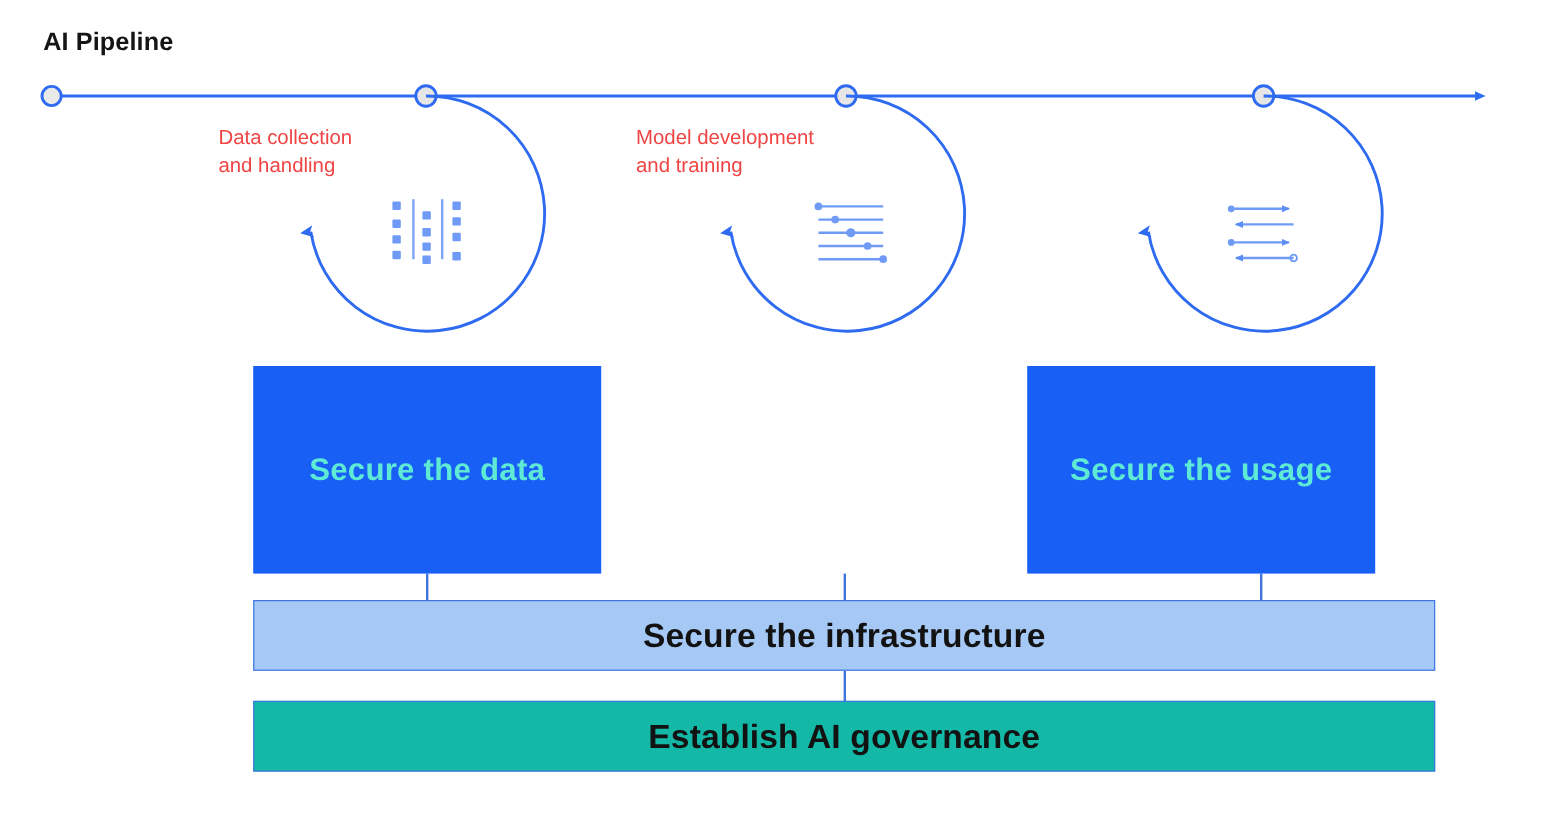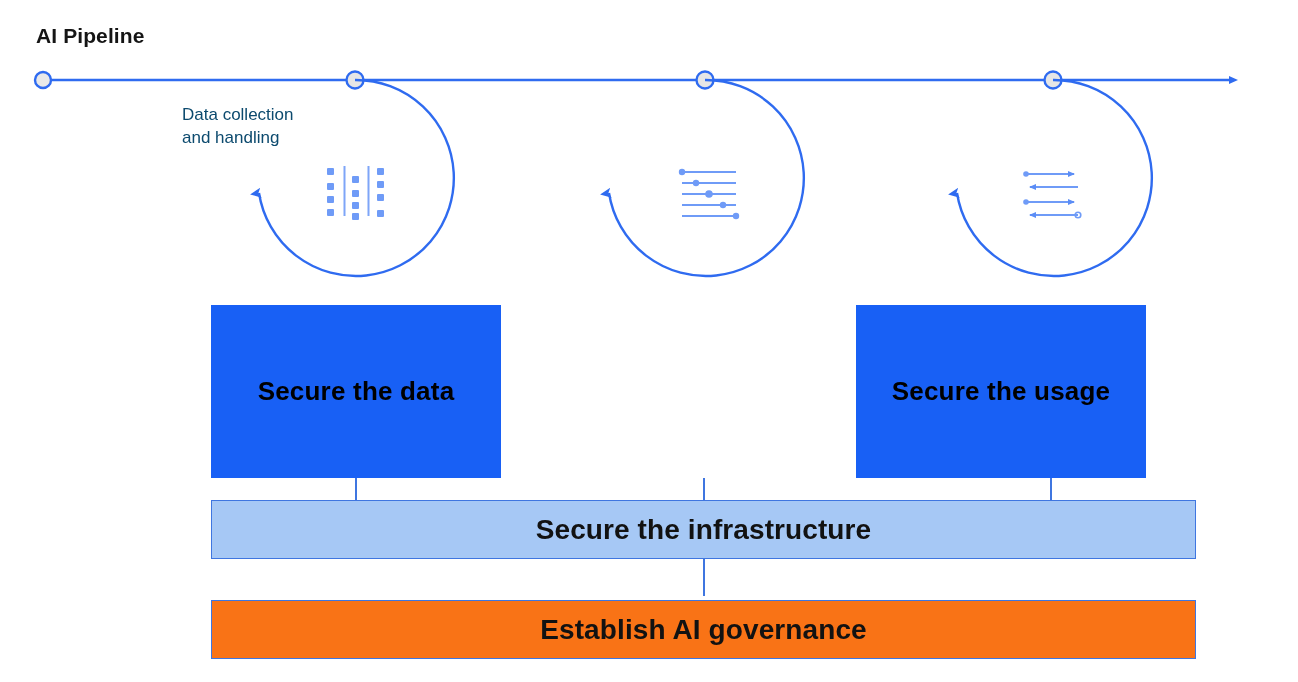--- a/index.html
+++ b/index.html
@@ -43,40 +43,40 @@
     width: 1298px;
     height: 682px;
     pointer-events: none;
   }
 
   
   .stage-label {
     position: absolute;
     font-size: 17px;
     line-height: 23px;
-    color: #0c4a6e;
+    color: #ef4444;
     white-space: pre-line;
     font-weight: normal;
   }
   .stage-label.s0 { left: 182px; top: 103px; }
   .stage-label.s1 { left: 530px; top: 103px; }
   .stage-label.s2 { left: 880px; top: 103px; }
 
   
   .secure-box {
     position: absolute;
     top: 305px;
     height: 173px;
     background: #1860f5;
     display: flex;
     align-items: center;
     justify-content: center;
   }
   .secure-box .box-text {
-    color: #000000;
+    color: #5eead4;
     font-size: 26px;
     font-weight: bold;
     letter-spacing: 0.2px;
     white-space: nowrap;
   }
   .secure-box.b0 { left: 211px; width: 290px; }
   .secure-box.b1 { left: 558px; width: 291px; }
   .secure-box.b2 { left: 856px; width: 290px; }
 
   
@@ -96,23 +96,23 @@
     color: #121212;
     letter-spacing: 0.1px;
     white-space: nowrap;
   }
   .wide-bar.infra {
     top: 500px;
     height: 59px;
     background: #a6c8f5;
   }
   .wide-bar.gov {
-    top: 600px;
+    top: 584px;
     height: 59px;
-    background: #f97316;
+    background: #14b8a6;
   }
 </style>
 </head>
 <body>
 
 <div id="diagram-root">
 
   <div class="page-title">AI Pipeline</div>
 
   <svg class="svg-layer" viewBox="0 0 1298 682" width="1298" height="682">
@@ -210,20 +210,22 @@
       <line x1="1051" y1="478" x2="1051" y2="500"></line>
     </g>
 
     <g>
       <line x1="704" y1="559" x2="704" y2="596" stroke="#3f76e0" stroke-width="2"></line>
     </g>
   </svg>
 
   <div class="stage-label s0">Data collection
 and handling</div>
+  <div class="stage-label s1">Model development
+and training</div>
 
   <div class="secure-box b0">
     <span class="box-text">Secure the data</span>
   </div>
   <div class="secure-box b2">
     <span class="box-text">Secure the usage</span>
   </div>
 
   <div class="wide-bar infra">
     <span class="bar-text">Secure the infrastructure</span>

